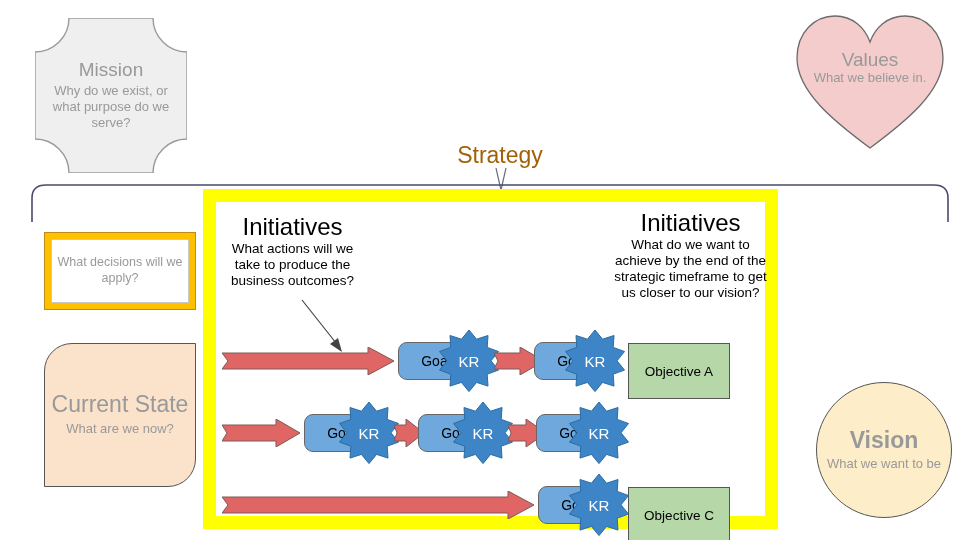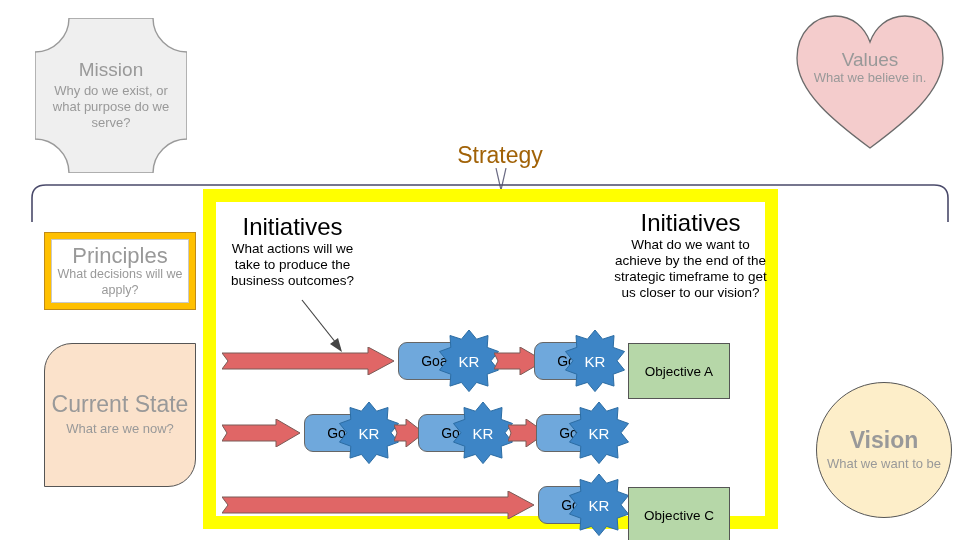--- a/index.html
+++ b/index.html
@@ -309,21 +309,20 @@
   <svg id="strategy-pointer" viewBox="0 0 60 24" aria-hidden="true">
     <path d="M 26,0 L 31,22 M 31,22 L 36,0" fill="none" stroke="#6b6b84" stroke-width="1.2"></path>
   </svg>
 
   <svg id="bracket" viewBox="0 0 920 40" aria-hidden="true">
     <path d="M 2,40 L 2,16 Q 2,3 16,3 L 904,3 Q 918,3 918,16 L 918,40" fill="none" stroke="#4a4a6a" stroke-width="1.6"></path>
   </svg>
 
   <div id="principles">
     <div id="principles-inner">
-      <div class="ttl">Principles</div>
       <div class="sub">What decisions will we apply?</div>
     </div>
   </div>
 
   <div id="vision">
     <div class="center-stack">
       <div class="ttl">Vision</div>
       <div class="sub">What we want to be</div>
     </div>
   </div>

